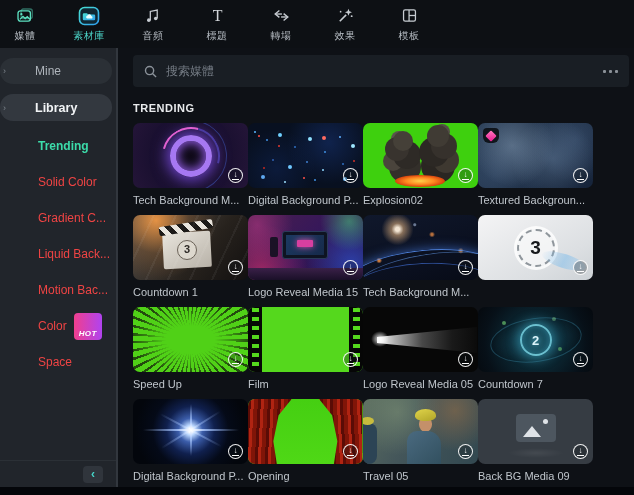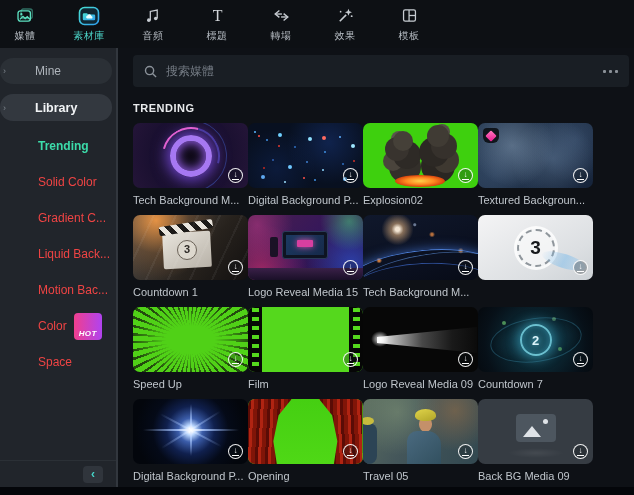--- a/index.html
+++ b/index.html
@@ -401,21 +401,21 @@
   </div>
 
   <div class="card">
     <div class="thumb t-logo-reveal-05">
       <div class="a"></div>
               <div class="b"></div>
               <div class="c"></div>
 
       <span class="dl"></span>
     </div>
-    <div class="name">Logo Reveal Media 09</div>
+    <div class="name">Logo Reveal Media 05</div>
   </div>
 
   <div class="card">
     <div class="thumb t-countdown7">
       <div class="a"></div>
               <div class="b"></div>
               <div class="c"></div>
       <span class="num">2</span>
 
       <span class="dl"></span>

